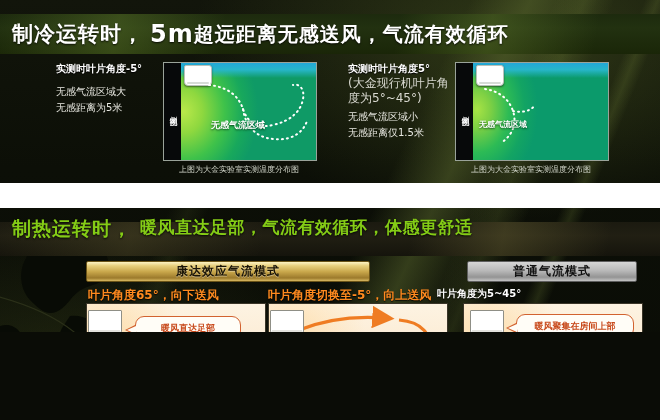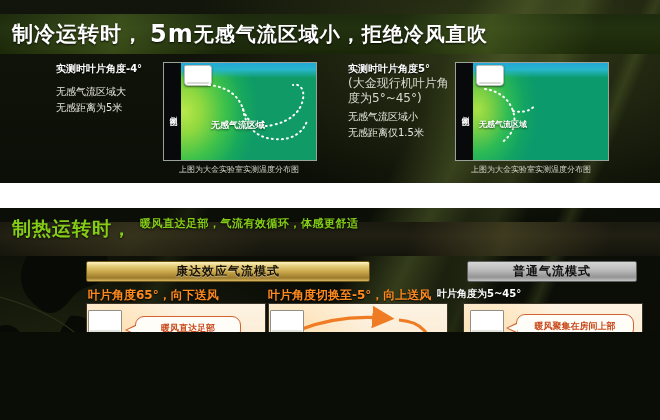--- a/index.html
+++ b/index.html
@@ -121,21 +121,21 @@
     position:absolute;left:0;top:0;width:660px;height:34px;
     background:linear-gradient(100deg, rgba(150,140,70,0) 0%, rgba(150,140,70,.18) 20%, rgba(150,140,70,0) 40%,
       rgba(150,140,70,0) 62%, rgba(170,160,80,.22) 76%, rgba(150,140,70,0) 92%);
   }
   .headline2{
     position:absolute;left:12px;top:216px;height:34px;
     display:flex;align-items:flex-start;white-space:nowrap;color:#84cc16;font-weight:bold;
     text-shadow:0 1px 2px rgba(0,0,0,.85);
   }
   .h2-a{font-size:19px;letter-spacing:1px;}
-  .h2-b{font-size:11px;padding-left:8px;letter-spacing:.5px;font-family:Liberation Mono, monospace;}
+  .h2-b{font-size:17px;padding-left:8px;letter-spacing:.5px;font-family:Liberation Mono, monospace;}
 
   
   .mapzone{
     position:absolute;left:0;top:256px;width:128px;height:164px;overflow:hidden;
   }
 
   
   .pill-gold{
     position:absolute;height:19px;border-radius:2px;
     background:linear-gradient(180deg,#f7e9a8 0%,#e3c костяной 0%,#e7cf7d 18%,#c8a64a 52%,#9c7a2c 82%,#caa855 100%);
@@ -230,25 +230,25 @@
   <div class="bg-stripe" style="left:470px;top:-40px;width:60px;height:500px;"></div>
   <div class="bg-stripe" style="left:560px;top:-40px;width:26px;height:500px;"></div>
   <div class="bg-stripe" style="left:120px;top:200px;width:40px;height:260px;opacity:.5;"></div>
 
   <div class="band-top">
       <div class="sheen"></div>
     </div>
   <div class="headline">
     <span class="hl-a">制冷运转时，</span>
     <span class="hl-big">5m</span>
-    <span class="hl-b">无感气流区域小，拒绝冷风直吹</span>
+    <span class="hl-b">超远距离无感送风，气流有效循环</span>
   </div>
 
   <div class="col" style="left:56px;top:62px;width:120px;">
-    <div class="cap-title">实测时叶片角度-4°</div>
+    <div class="cap-title">实测时叶片角度-5°</div>
     <div style="height:8px;"></div>
     <div class="cap-line">无感气流区域大</div>
     <div class="cap-line">无感距离为5米</div>
   </div>
 
   <div class="thermo" style="left:163px;top:62px;width:152px;height:97px;">
     <div class="sideband">
         <span>侧视图</span>
       </div>
     <div class="field f-left" style="left:17px;">

